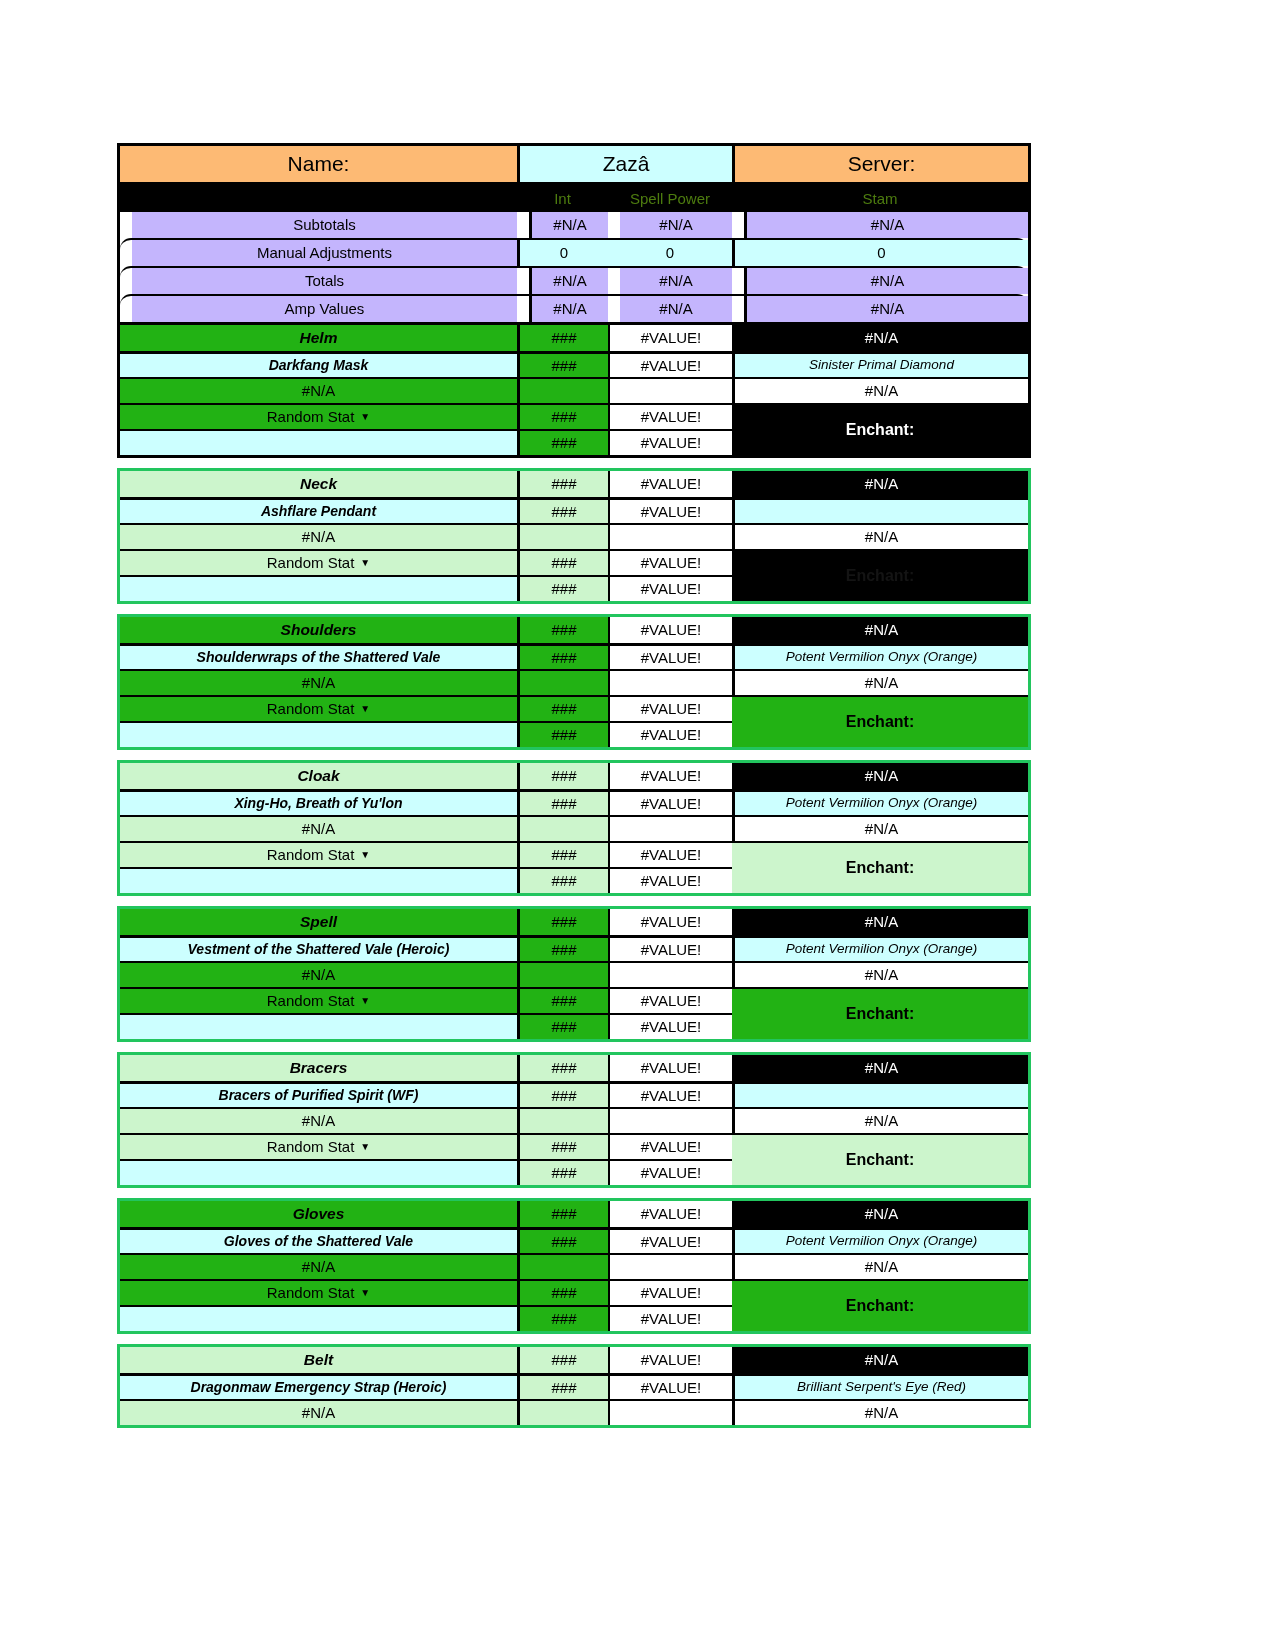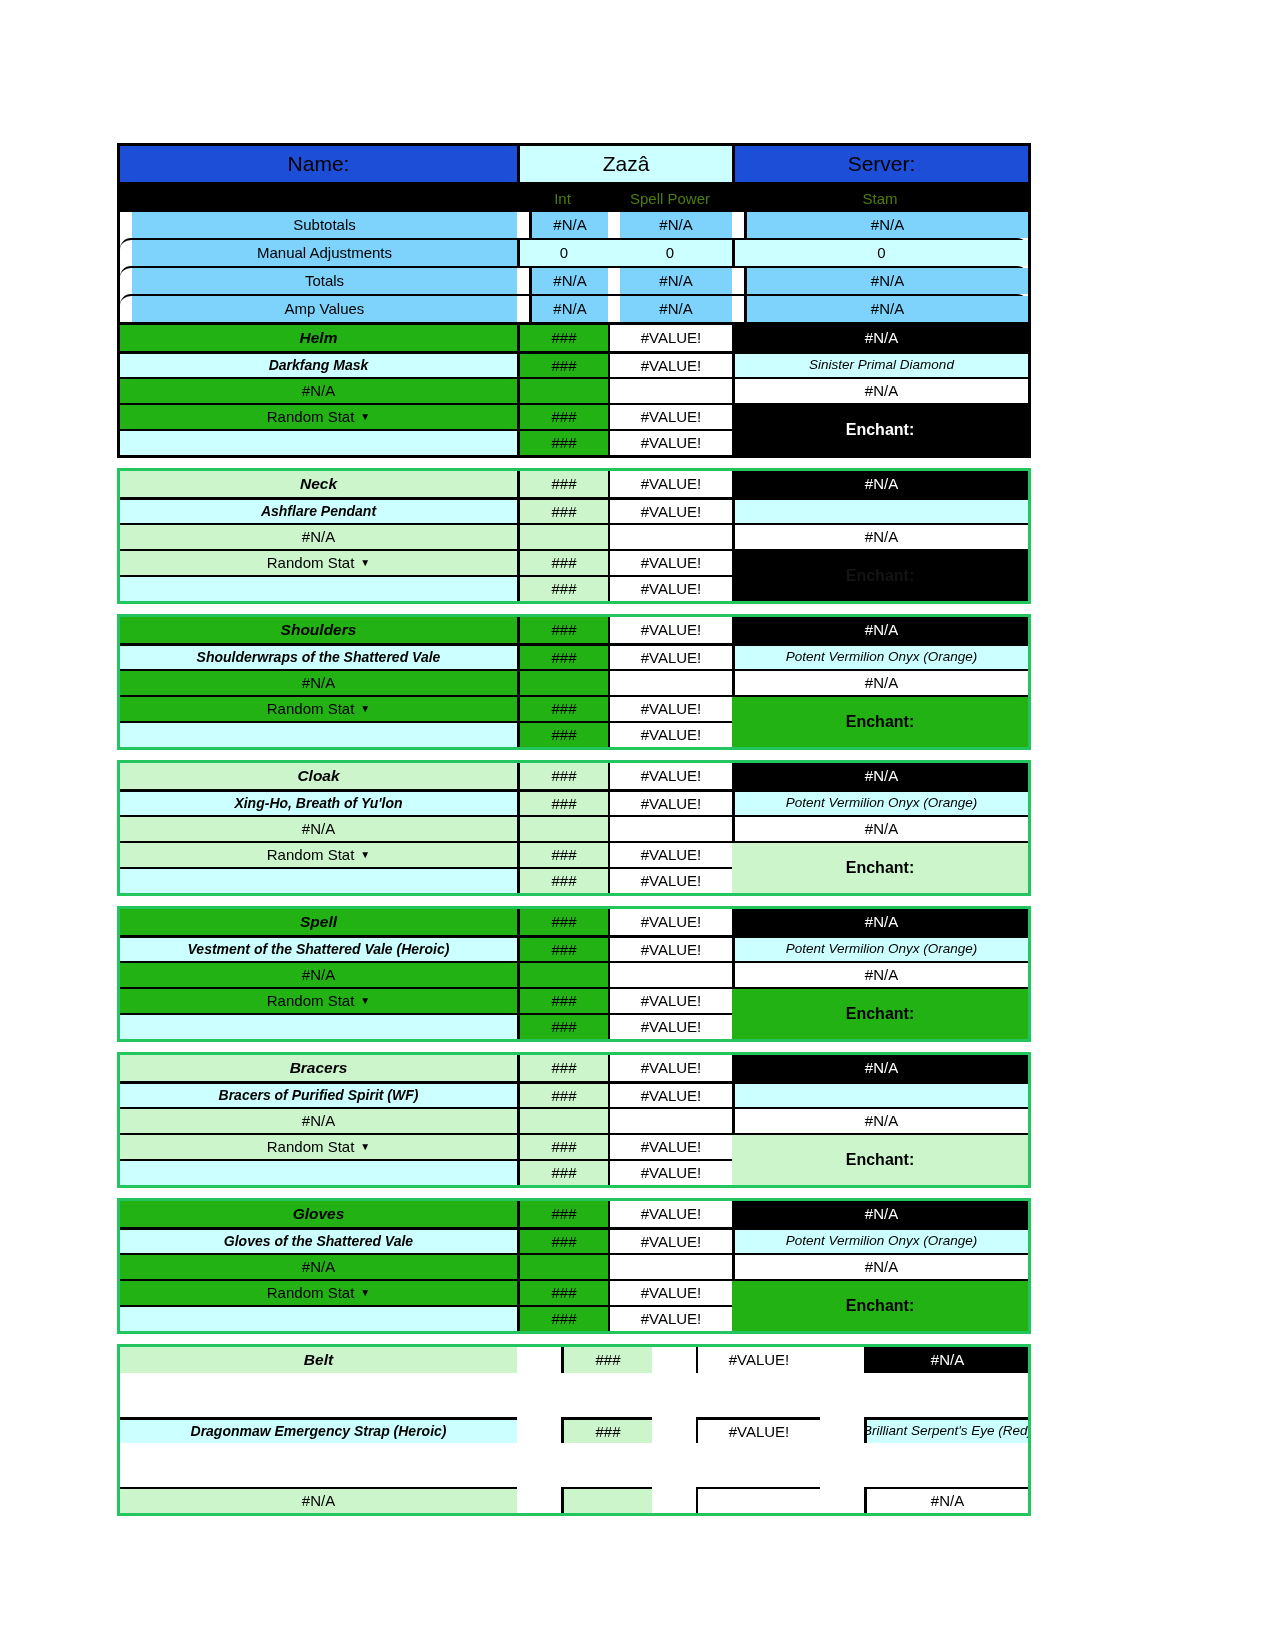--- a/index.html
+++ b/index.html
@@ -5,23 +5,23 @@
   html,body{margin:0;padding:0;background:#ffffff;}
   .page{position:relative;width:1275px;height:1651px;background:#ffffff;overflow:hidden;
         font-family:"Liberation Sans", sans-serif;color:#000;}
   .sheet{position:absolute;left:117px;top:143px;width:914px;}
 
   
   .cell{box-sizing:border-box;display:flex;align-items:center;justify-content:center;
         text-align:center;font-size:15px;line-height:1.05;overflow:hidden;white-space:nowrap;}
 
   
-  .bg-yellow{background:#1d4ed8;}
+  .bg-yellow{background:#fdba74;}
   .bg-cyan{background:#CCFFFF;}
-  .bg-orange{background:#7dd3fc;margin-left:12px;}
+  .bg-orange{background:#c4b5fd;margin-left:12px;}
   .bg-black{background:#000000;color:#ffffff;}
   .bg-bright{background:#22B214;}
   .bg-pale{background:#CCF5CC;}
   .bg-white{background:#ffffff;}
 
   
   .top-block{box-sizing:border-box;border:3px solid #000;background:#fff;}
   .title-row{display:grid;grid-template-columns:397px 215px 1fr;height:36px;}
   .title-row .cell{font-size:21px;}
   .title-row .cell + .cell{border-left:3px solid #000;}
@@ -31,21 +31,21 @@
   .summary-row{display:grid;grid-template-columns:397px 91px 124px 1fr;height:26px;}
   .summary-row + .summary-row{border-top:2px solid #000;border-radius:11px;}
   .summary-row .c2{border-left:3px solid #000;}
   .summary-row .c4{border-left:3px solid #000;}
 
   
   .section{box-sizing:border-box;border:3px solid #22c55e;margin-top:10px;
            display:grid;grid-template-columns:397px 91px 124px 1fr;
            grid-template-rows:26px 26px 26px 26px 26px;background:#fff;}
   .section.attached{border:none;border-top:3px solid #000;margin-top:0;}
-  .section.truncated{grid-template-rows:26px 26px 26px;gap:44px;}
+  .section.truncated{grid-template-rows:26px 26px 26px;}
   .c1{grid-column:1;} .c2{grid-column:2;} .c3{grid-column:3;} .c4{grid-column:4;}
   .r1{grid-row:1;} .r2{grid-row:2;} .r3{grid-row:3;} .r4{grid-row:4;} .r5{grid-row:5;}
   .section .c2{border-left:3px solid #000;}
   .section .c3{border-left:2px solid #000;}
   .section .c4{border-left:3px solid #000;}
   .section .r2{border-top:3px solid #000;}
   .section .r3,.section .r4,.section .r5{border-top:2px solid #000;}
   .enchant-cell{grid-column:4;grid-row:4 / span 2;border-top:2px solid #000;
                 font-weight:bold;font-size:16px;}
   .enchant-black{background:#000;color:#fff;}

